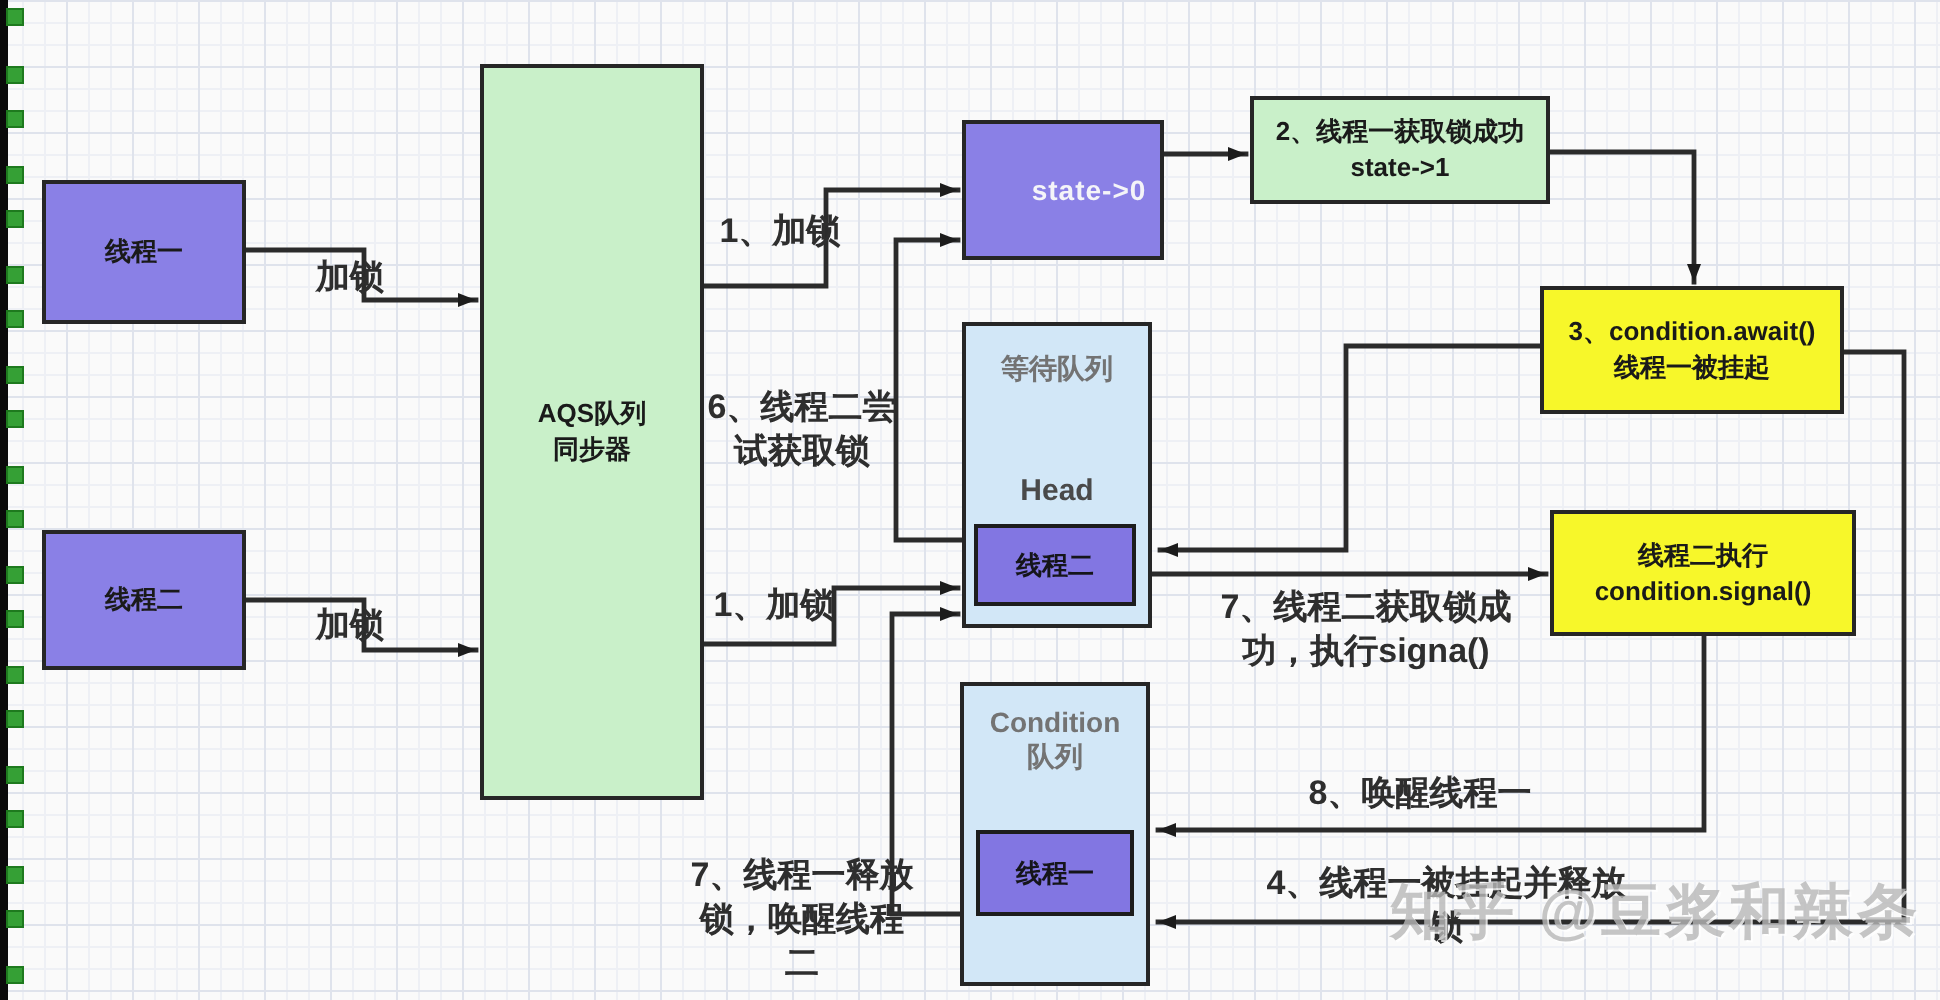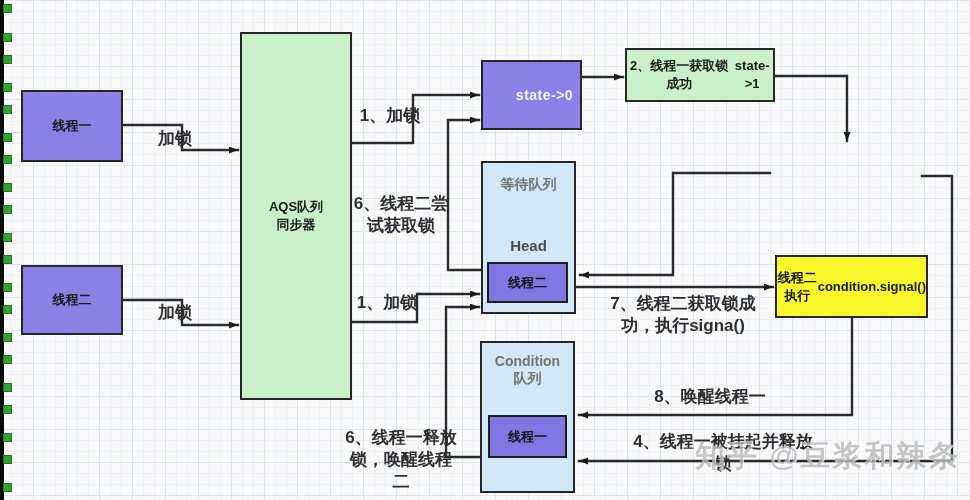--- a/index.html
+++ b/index.html
@@ -12,21 +12,21 @@
       linear-gradient(90deg,#dfe3ec 1px, transparent 1px),
       linear-gradient(#eef0f5 1px, transparent 1px),
       linear-gradient(90deg,#eef0f5 1px, transparent 1px);
     background-size:33px 33px,33px 33px,11px 11px,11px 11px;
   }
   .left-bar{position:absolute;left:0;top:0;width:4px;height:500px;background:#0a0a0a;}
   .handle{position:absolute;left:3px;width:9px;height:9px;background:#35a035;border:1px solid #1e7a1e;box-sizing:border-box;}
   .edges{position:absolute;left:0;top:0;width:970px;height:500px;pointer-events:none;}
   .node{
     position:absolute;box-sizing:border-box;border:2px solid #262626;
-    display:flex;align-items:center;justify-content:center;
+    display:flex;align-items:center;justify-content:center;flex-direction:column;
     text-align:center;font-size:13px;font-weight:700;color:#1a1a1a;line-height:1.35;
   }
   .purple{background:#8a80e6;}
   .green{background:#c9f0c9;}
   .yellow{background:#f7f72a;}
   .container-box{position:absolute;box-sizing:border-box;border:2px solid #262626;background:#d2e7f7;}
   .q-title{position:absolute;left:0;width:100%;text-align:center;font-weight:700;font-size:14px;color:#737373;line-height:1.2;}
   .q-head{position:absolute;left:0;width:100%;text-align:center;font-weight:700;font-size:15px;color:#4a4a4a;}
   .inner-node{
     position:absolute;box-sizing:border-box;border:2px solid #1d1d1d;background:#8276e2;
@@ -100,32 +100,36 @@
   <div class="container-box" style="left:480px;top:341px;width:95px;height:152px;">
     <div class="q-title" style="top:10px;">
       <span>Condition</span><br>
       <span>队列</span>
     </div>
     <div class="inner-node" style="left:6px;top:72px;width:79px;height:43px;">
       <span>线程一</span>
     </div>
   </div>
 
+  <div class="node yellow" style="left:770px;top:143px;width:152px;height:64px;">
+    <span>3、condition.await()</span>
+    <span>线程一被挂起</span>
+  </div>
 
   <div class="node yellow" style="left:775px;top:255px;width:153px;height:63px;">
     <span>线程二执行</span>
     <span>condition.signal()</span>
   </div>
 
   <div class="elabel" style="left:145px;top:128px;width:60px;">加锁</div>
   <div class="elabel" style="left:145px;top:302px;width:60px;">加锁</div>
   <div class="elabel" style="left:355px;top:105px;width:70px;">1、加锁</div>
   <div class="elabel" style="left:348px;top:193px;width:106px;">6、线程二尝试获取锁</div>
   <div class="elabel" style="left:352px;top:292px;width:70px;">1、加锁</div>
-  <div class="elabel" style="left:345px;top:427px;width:112px;">6、线程一释放锁，唤醒线程二</div>
+  <div class="elabel" style="left:345px;top:427px;width:112px;">7、线程一释放锁，唤醒线程二</div>
   <div class="elabel" style="left:607px;top:293px;width:152px;">7、线程二获取锁成功，执行signa()</div>
   <div class="elabel" style="left:650px;top:386px;width:120px;">8、唤醒线程一</div>
   <div class="elabel" style="left:628px;top:431px;width:190px;">4、线程一被挂起并释放锁</div>
 
   <div class="watermark">知乎 @豆浆和辣条</div>
 
   <div class="left-bar"></div>
   <div id="handles">
       <div class="handle" style="top: 4px;"></div>
       <div class="handle" style="top: 33px;"></div>

